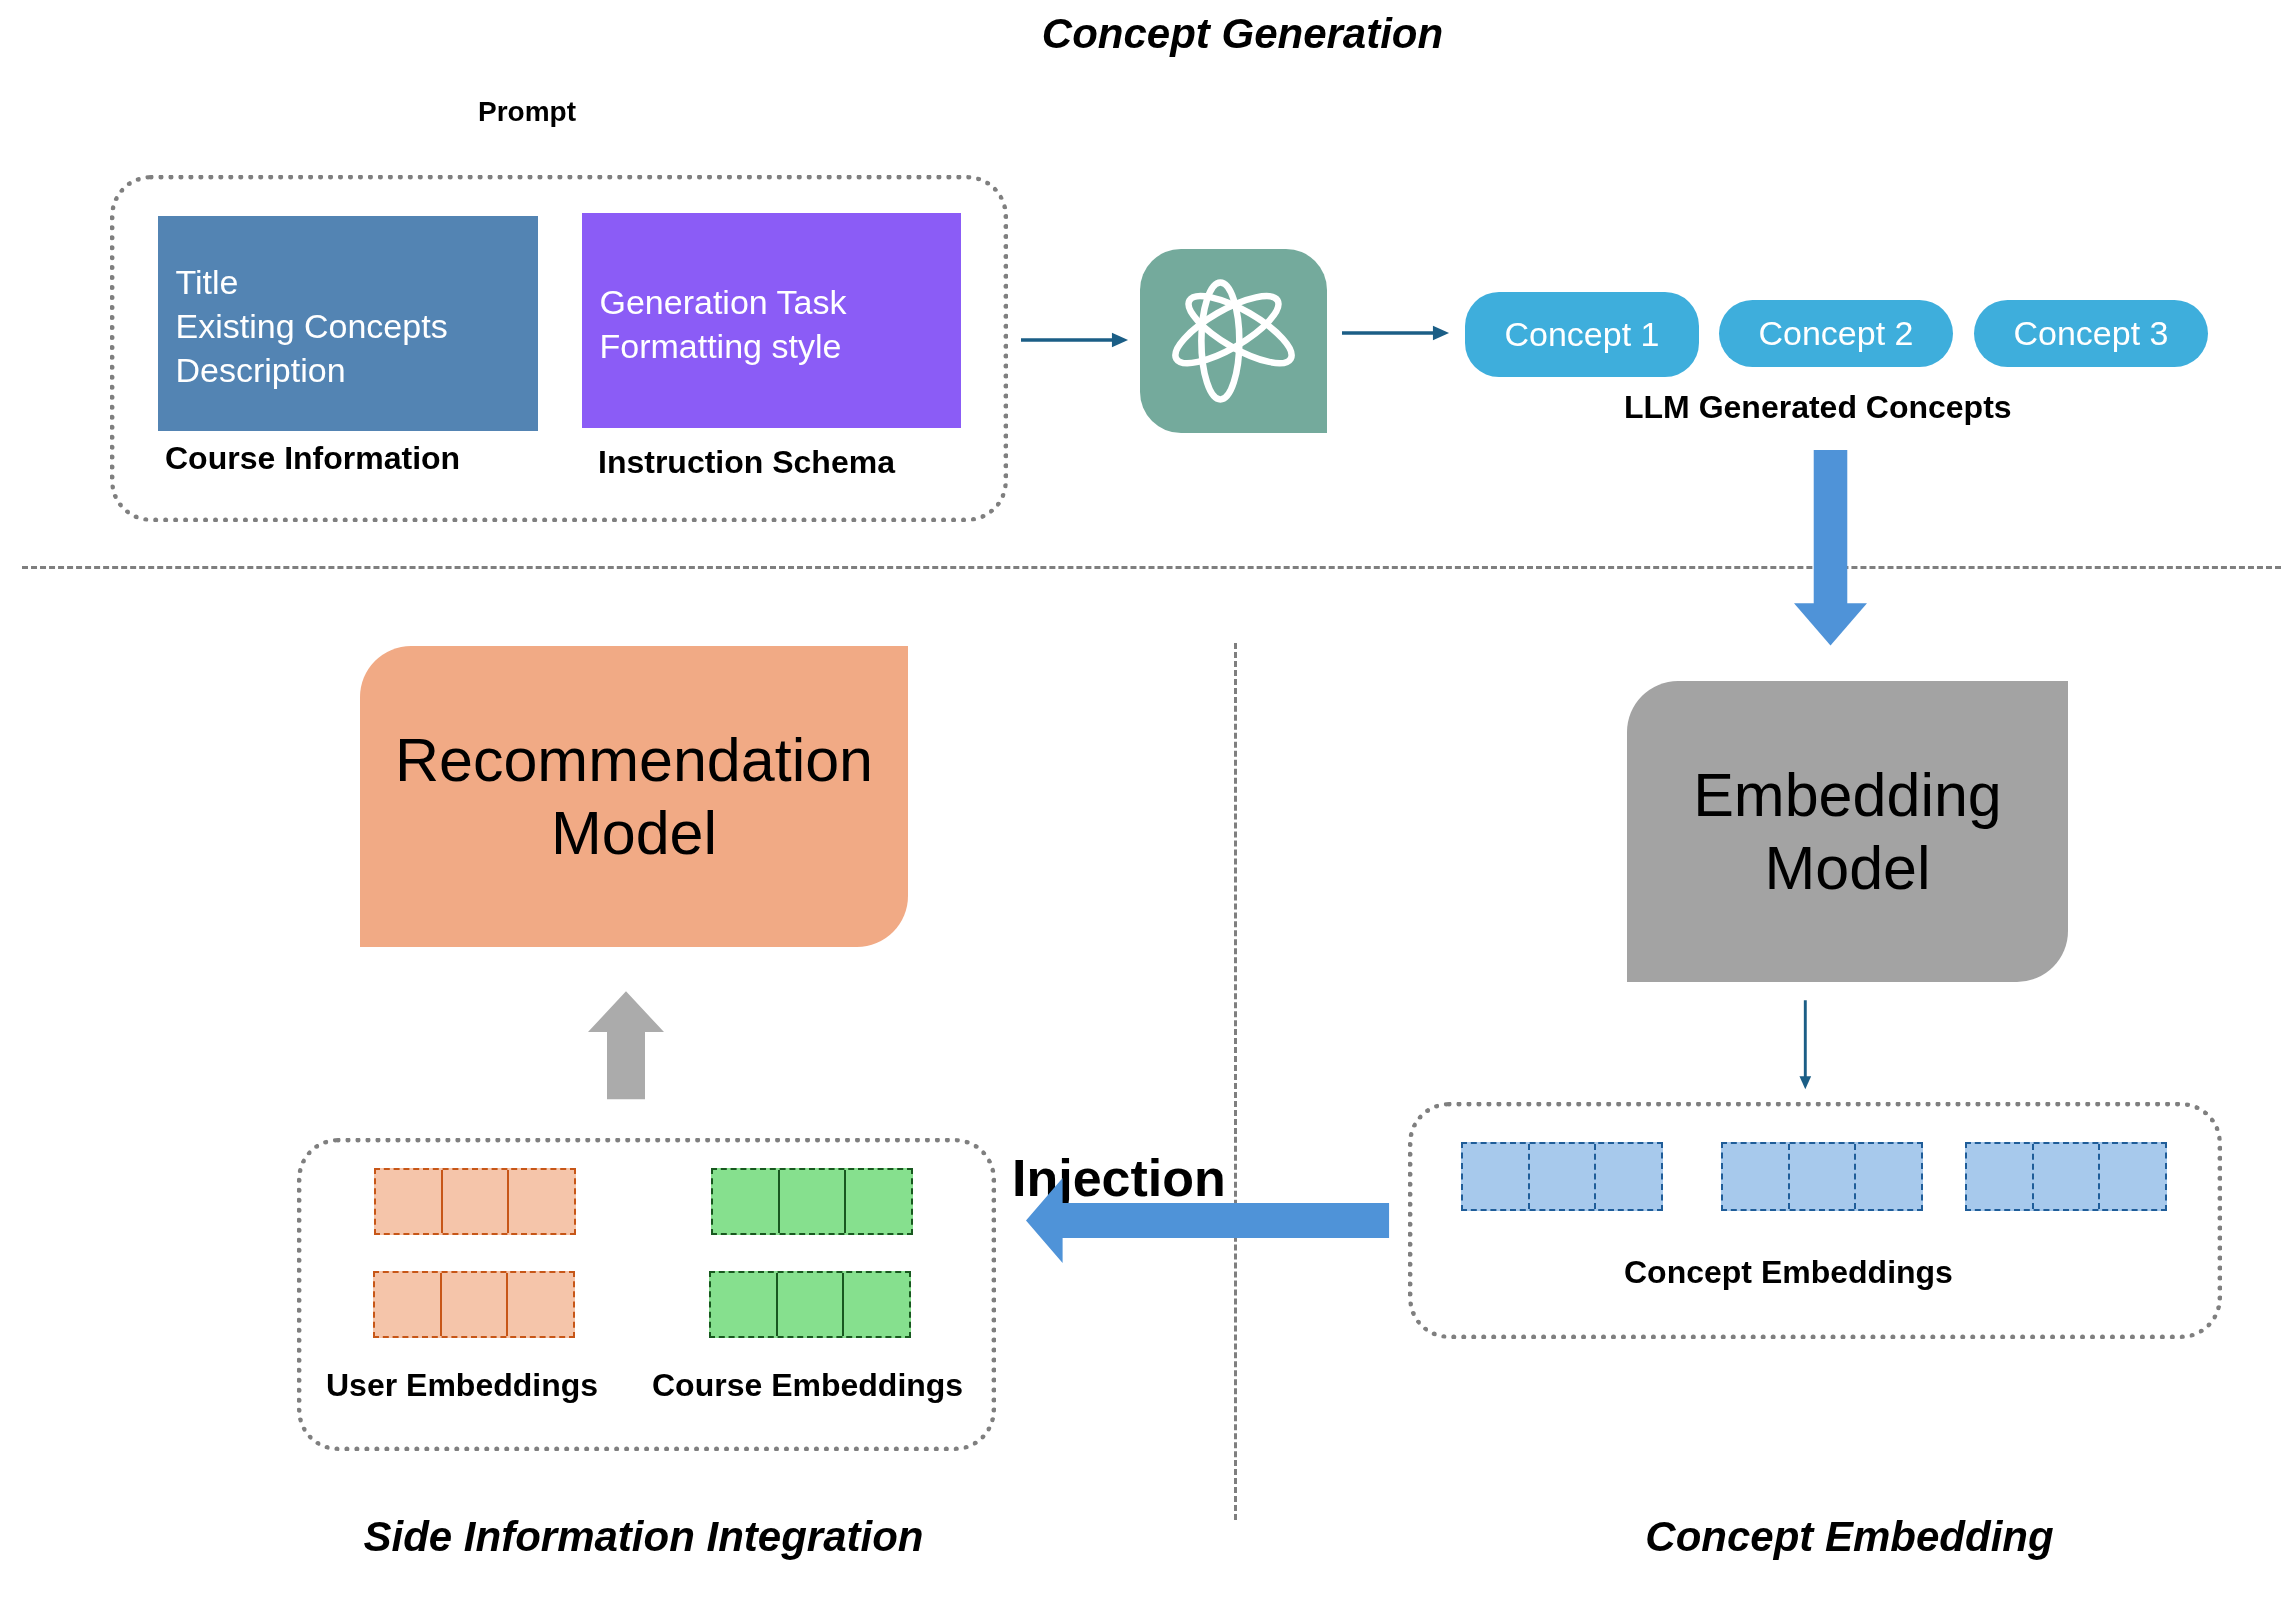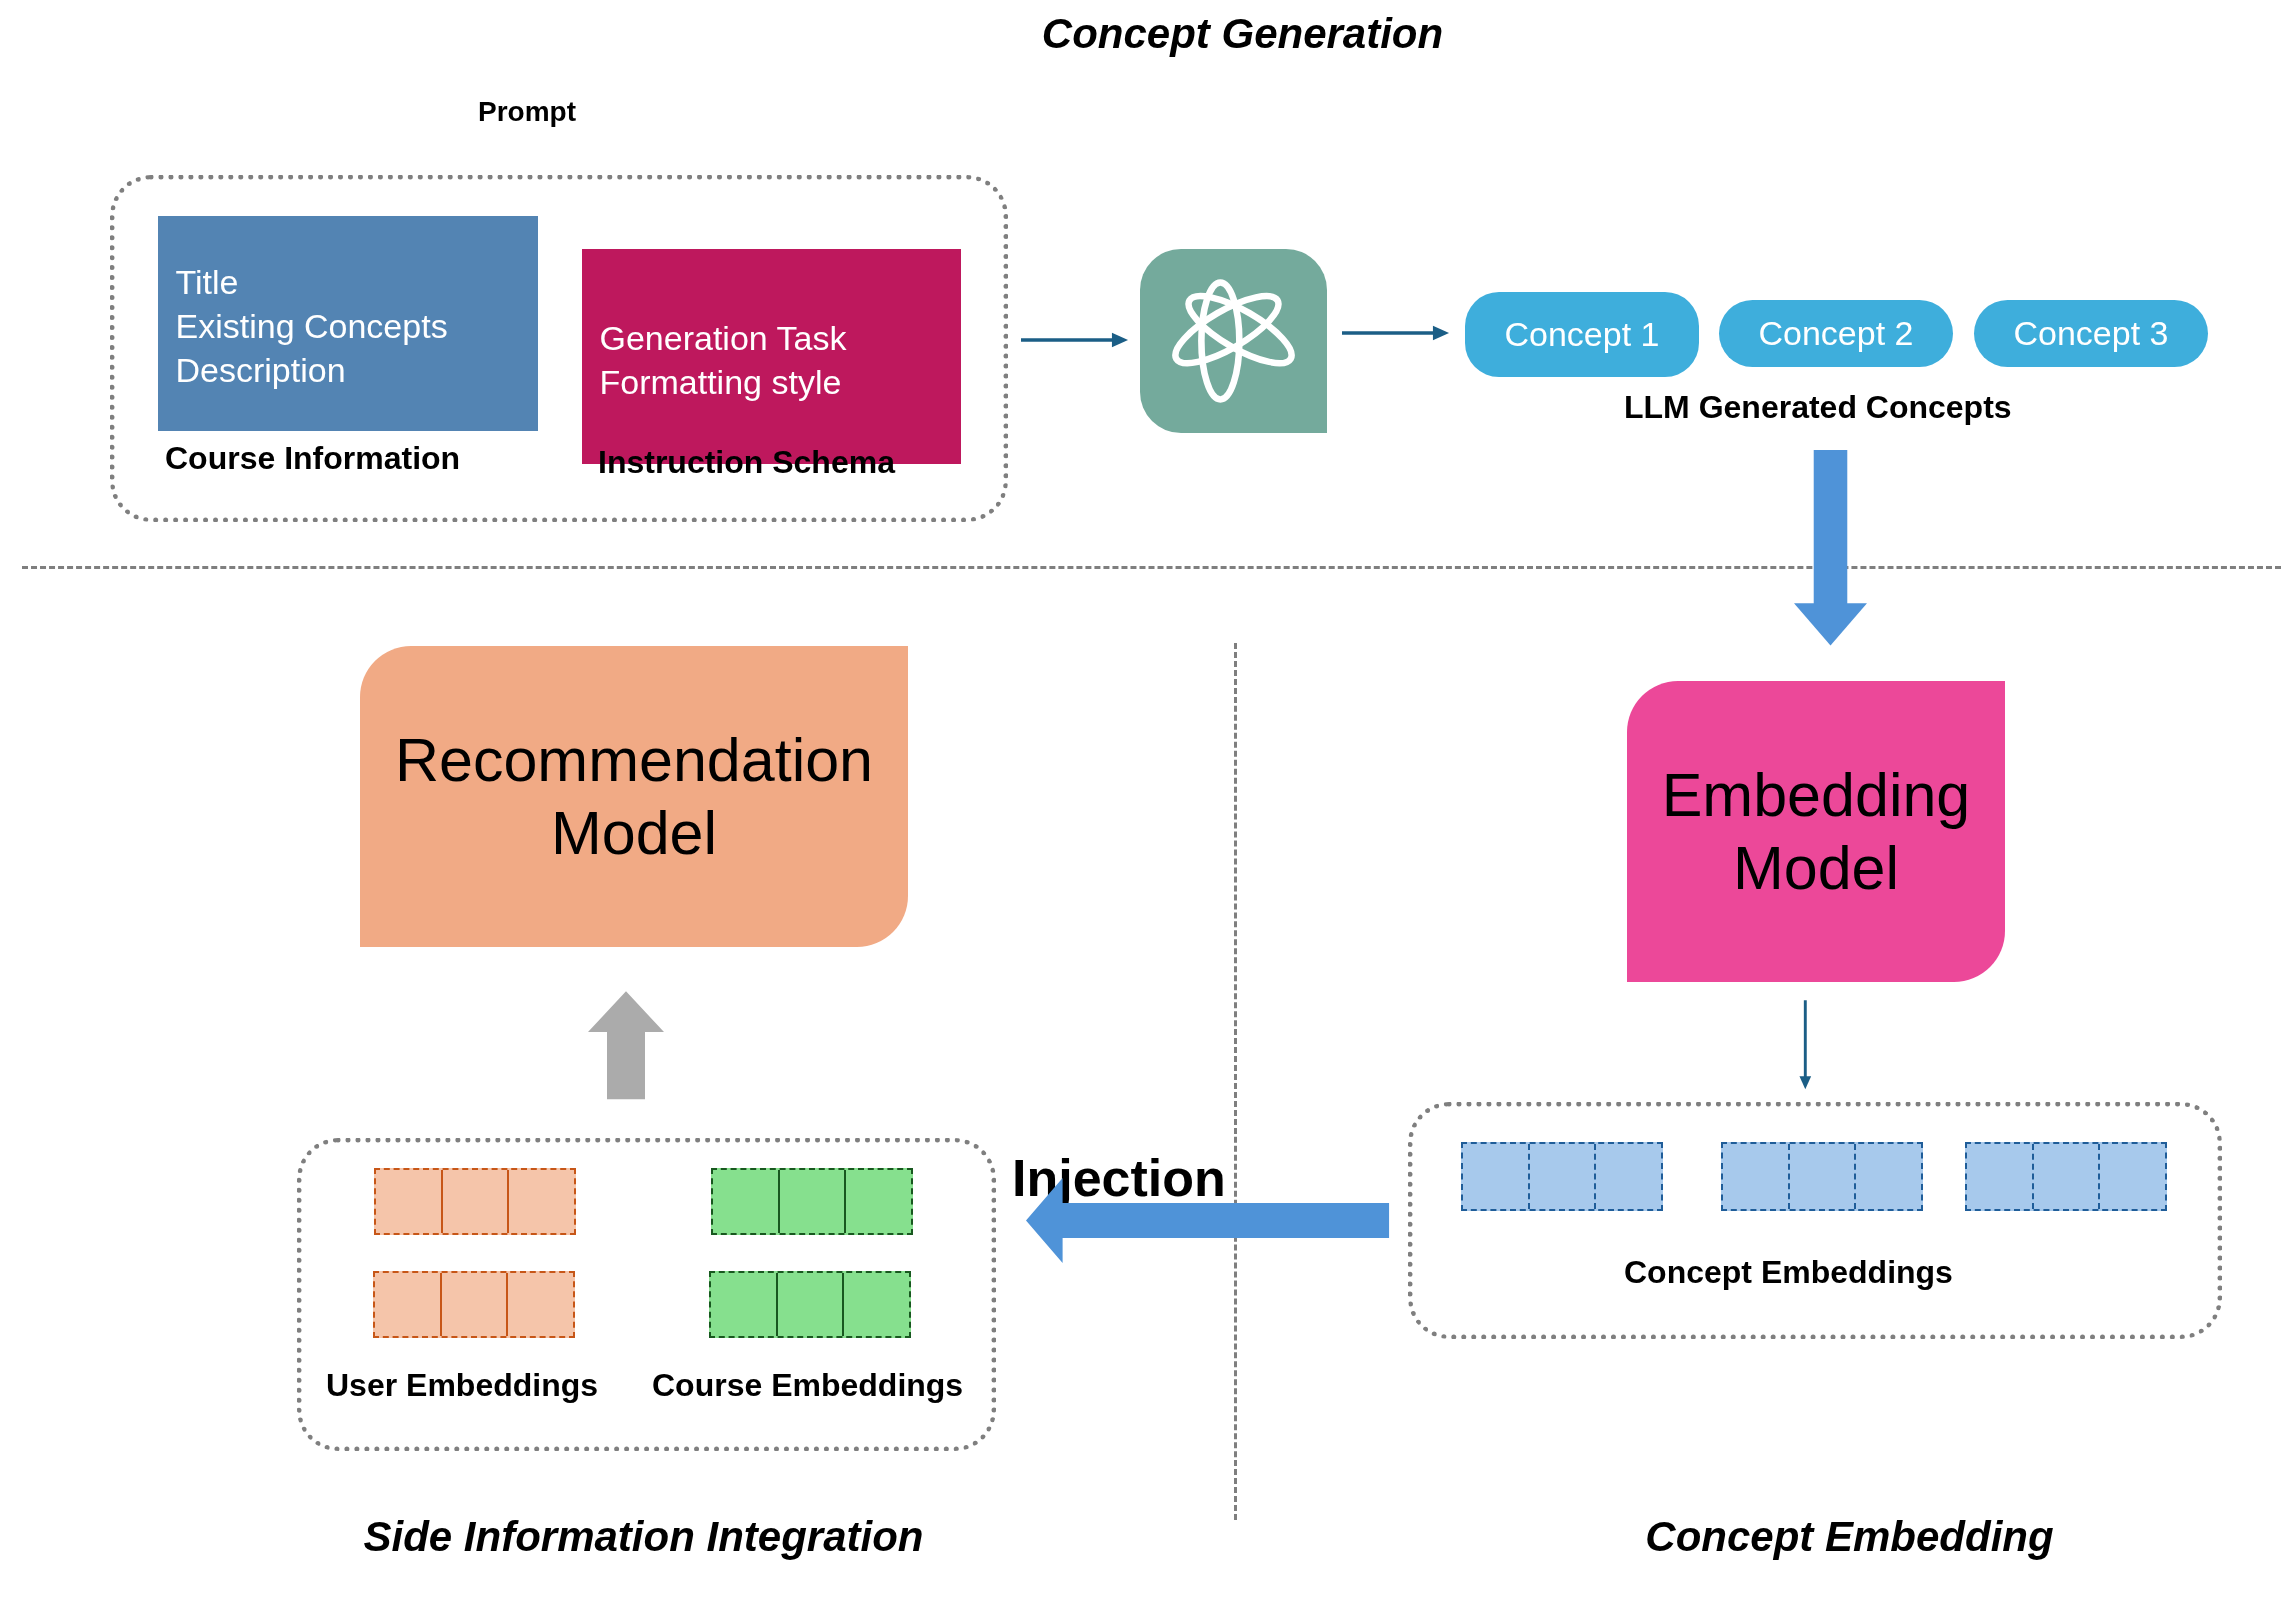--- a/index.html
+++ b/index.html
@@ -29,21 +29,21 @@
 <div class="abs bold-label" style="left:478px; top:96px; font-size:28px;">Prompt</div>
 <div class="abs dotbox" style="left:110px; top:175px; width:898px; height:347px;"></div>
 
 <div class="abs infobox" style="left:158px; top:216px; width:380px; height:215px; background:#5384b3; padding:44px 0 0 17.5px;">
   <div>Title</div>
   <div>Existing Concepts</div>
   <div>Description</div>
 </div>
 <div class="abs bold-label" style="left:165px; top:440px;">Course Information</div>
 
-<div class="abs infobox" style="left:582px; top:213px; width:379px; height:215px; background:#be185d; padding:67px 0 0 17.5px;margin-top:36px;">
+<div class="abs infobox" style="left:582px; top:213px; width:379px; height:215px; background:#8b5cf6; padding:67px 0 0 17.5px;">
   <div>Generation Task</div>
   <div>Formatting style</div>
 </div>
 <div class="abs bold-label" style="left:598px; top:444px;">Instruction Schema</div>
 
 <svg class="abs" style="left:1021px; top:329px;" width="110" height="22" viewBox="0 0 150 30">
   <line x1="0" y1="15" x2="128" y2="15" stroke="#1b5e86" stroke-width="5"></line>
   <polygon points="124,5 146,15 124,25" fill="#1b5e86"></polygon>
 </svg>
 
@@ -65,21 +65,21 @@
 <div class="abs pill" style="left:1465px; top:292px; width:234px; height:85px;">Concept 1</div>
 <div class="abs pill" style="left:1719px; top:300px; width:234px; height:67px;">Concept 2</div>
 <div class="abs pill" style="left:1974px; top:300px; width:234px; height:67px;">Concept 3</div>
 <div class="abs bold-label" style="left:1624px; top:389px;">LLM Generated Concepts</div>
 
 <svg class="abs" style="left:1794px; top:450px;" width="73" height="197" viewBox="0 0 100 270">
   <rect x="27" y="0" width="46" height="212" fill="#4f93d8"></rect>
   <polygon points="0,210 100,210 50,268" fill="#4f93d8"></polygon>
 </svg>
 
-<div class="abs model" style="left:1627px; top:681px; width:378px; height:301px; background:#ec4899; border-radius:51px 0 51px 0;">
+<div class="abs model" style="left:1627px; top:681px; width:441px; height:301px; background:#a3a3a3; border-radius:51px 0 51px 0;">
   <div>
     <div>Embedding</div>
     <div>Model</div>
   </div>
 </div>
 
 <svg class="abs" style="left:1798px; top:1000px;" width="14.6" height="91" viewBox="0 0 20 124">
   <line x1="10" y1="0" x2="10" y2="106" stroke="#1b5e86" stroke-width="4"></line>
   <polygon points="2,104 18,104 10,122" fill="#1b5e86"></polygon>
 </svg>

